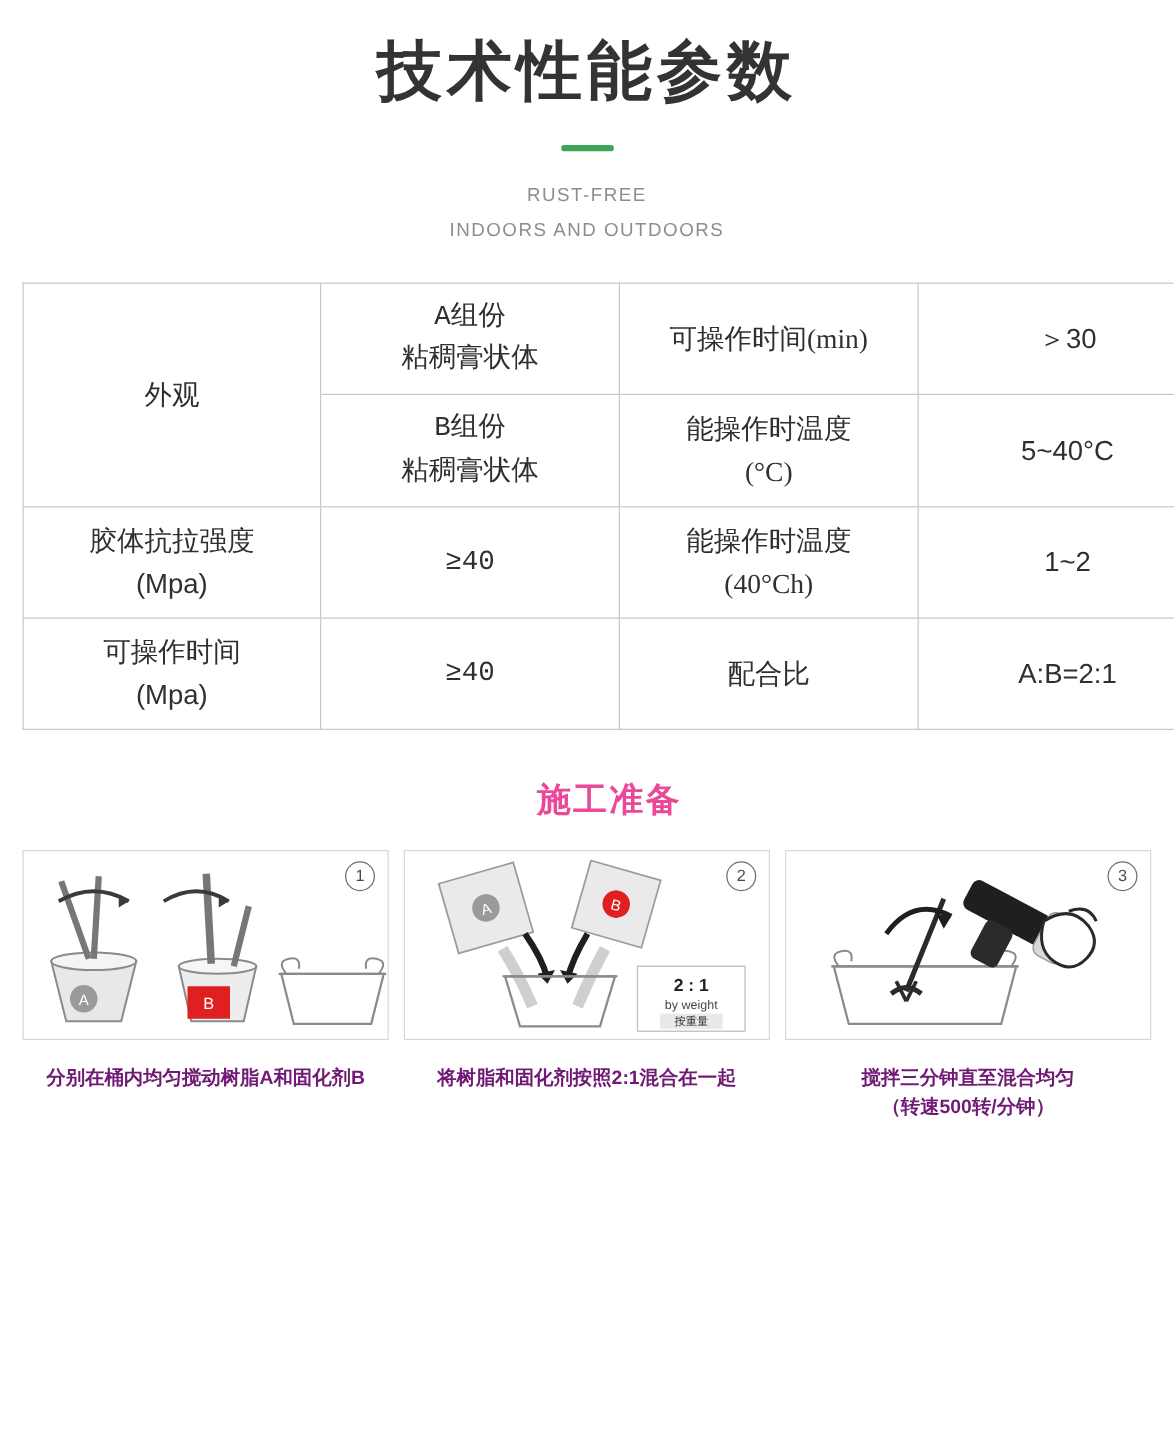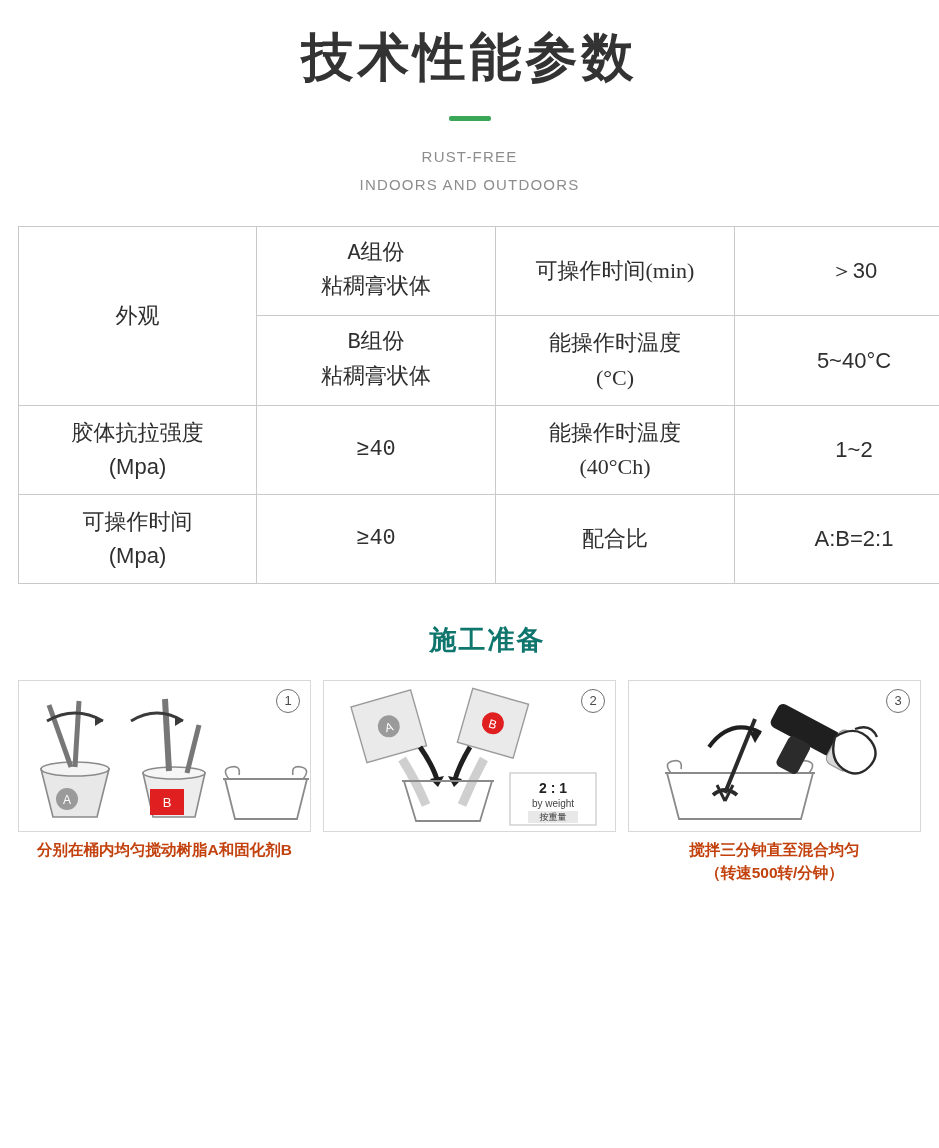--- a/index.html
+++ b/index.html
@@ -73,21 +73,21 @@
   .c2 { width: 226px; font-family: Liberation Mono, monospace; }
   .c3 { width: 226px; font-family: Liberation Serif, serif; }
   .c4 { width: 226px; }
   .cell-two-line span { display: block; }
 
   
   .section-title {
     text-align: center;
     font-size: 27px;
     font-weight: bold;
-    color: #0f766e;
+    color: #ec4899;
     margin-top: 38px;
     letter-spacing: 2px;
     padding-left: 36px;
   }
 
   
   .steps {
     display: flex;
     justify-content: space-between;
     margin: 22px 18px 0 18px;
@@ -113,22 +113,22 @@
     border-radius: 50%;
     color: #4a4a4a;
     font-size: 13px;
     line-height: 21px;
     text-align: center;
   }
   .step-caption {
     text-align: center;
     font-size: 15.5px;
     font-weight: bold;
-    color: #c2410c;
-    margin-top: 6px;
+    color: #701a75;
+    margin-top: 19px;
     line-height: 1.5;
   }
   .step-caption span { display: block; text-align: center; }
   svg { display: block; }
 </style>
 </head>
 <body>
 
 <div class="page">
 
@@ -254,20 +254,21 @@
           <path d="M78 100 L170 100" stroke="#8a8a8a" stroke-width="1.8"></path>
 
           <rect x="186" y="92" width="86" height="52" fill="#ffffff" stroke="#c6c6c6" stroke-width="1.2"></rect>
           <text x="229" y="112" font-size="14" font-weight="bold" fill="#222" text-anchor="middle" font-family="Liberation Sans, sans-serif">2 : 1</text>
           <text x="229" y="126" font-size="10" fill="#444" text-anchor="middle" font-family="Liberation Sans, sans-serif">by weight</text>
           <rect x="204" y="130" width="50" height="12" fill="#e8e8e8"></rect>
           <text x="229" y="139" font-size="9" fill="#333" text-anchor="middle" font-family="Liberation Sans, sans-serif">按重量</text>
         </svg>
         <div class="step-badge">2</div>
       </div>
+      <div class="step-caption">将树脂和固化剂按照2:1混合在一起</div>
     </div>
 
     <div class="step">
       <div class="step-figure">
         <svg width="291" height="150" viewBox="0 0 291 150">
 
           <path d="M38 92 L50 138 L172 138 L184 92 Z" fill="none" stroke="#8a8a8a" stroke-width="1.8"></path>
           <path d="M36 92 L186 92" stroke="#8a8a8a" stroke-width="1.8"></path>
           <path d="M42 92 q-8 -10 2 -12 q10 -2 8 8" fill="none" stroke="#8a8a8a" stroke-width="1.6"></path>
           <path d="M180 92 q8 -10 -2 -12 q-10 -2 -8 8" fill="none" stroke="#8a8a8a" stroke-width="1.6"></path>

